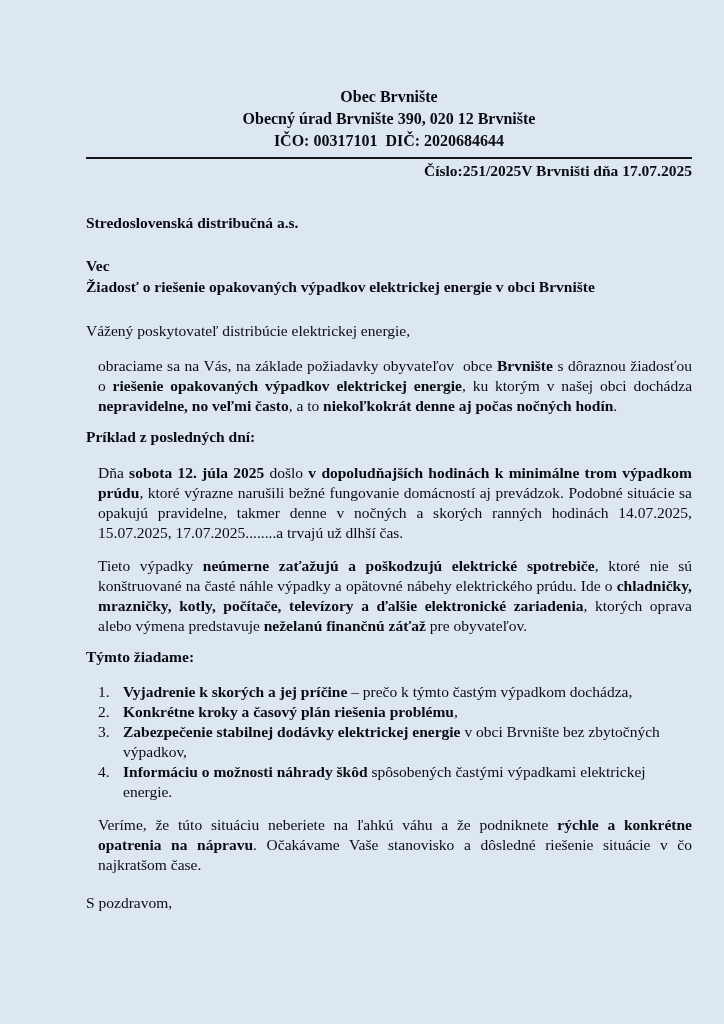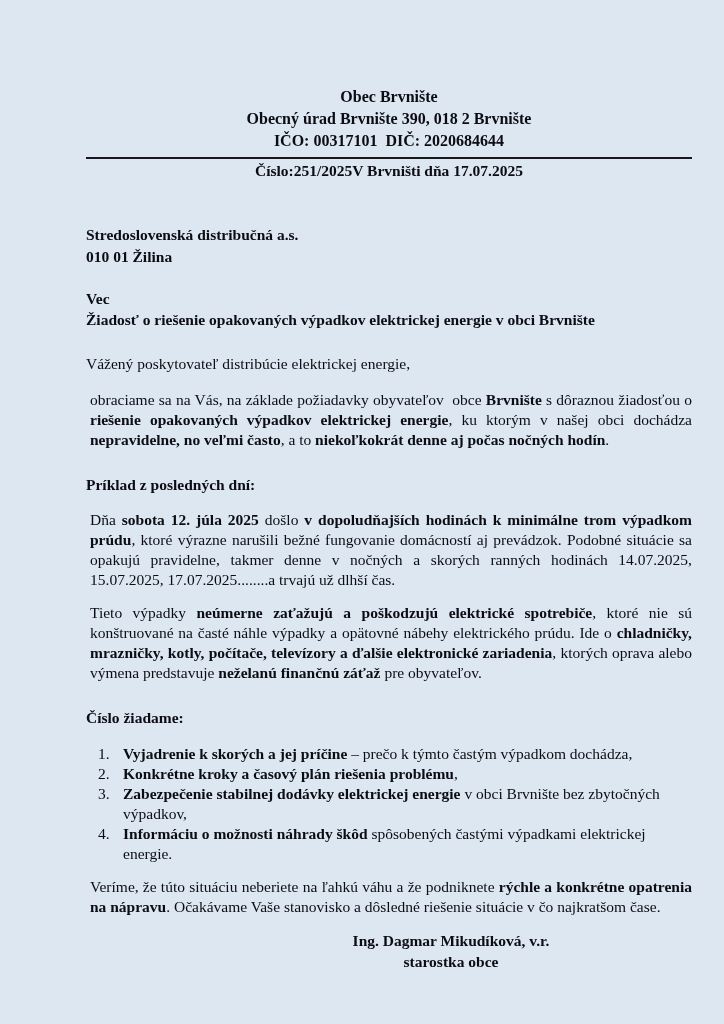--- a/index.html
+++ b/index.html
@@ -23,44 +23,44 @@
     font-size: 16px;
     line-height: 22px;
   }
   .rule {
     border: 0;
     border-top: 2px solid #17171c;
     margin: 5px 0 0 0;
   }
   .meta-row {
     display: flex;
-    justify-content: center;
+    justify-content: flex-end;
     font-weight: bold;
     font-size: 15.5px;
     margin-top: 2px;
     line-height: 20px;
   }
   .recipient {
-    margin-top: 43px;
+    margin-top: 31px;
     font-weight: bold;
     line-height: 21.5px;
   }
   .subject {
     margin-top: 21px;
     font-weight: bold;
     line-height: 21px;
   }
   .salutation { margin-top: 24px; }
   p.para {
-    margin: 13px 0 0 4px;
+    margin: 13px 0 0 12px;
     text-align: justify;
   }
   .bold { font-weight: bold; }
   .sec-heading {
-    margin-top: 25px;
+    margin-top: 11px;
     font-weight: bold;
   }
   .req-list {
     margin-top: 9px;
   }
   .req-item {
     display: flex;
     padding-left: 12px;
     line-height: 20px;
   }
@@ -79,52 +79,51 @@
     line-height: 21px;
   }
 </style>
 </head>
 <body>
 
 <div class="page">
 
   <div class="letterhead">
     <div>Obec Brvnište</div>
-    <div>Obecný úrad Brvnište 390, 018 2 Brvnište</div>
+    <div>Obecný úrad Brvnište 390, 020 12 Brvnište</div>
     <div>IČO: 00317101&nbsp; DIČ: 2020684644</div>
   </div>
 
   <hr class="rule">
 
   <div class="meta-row">
     <span>Číslo:251/2025</span>
     <span>V Brvništi dňa 17.07.2025</span>
   </div>
 
   <div class="recipient">
     <div>Stredoslovenská distribučná a.s.</div>
-    <div>010 01 Žilina</div>
   </div>
 
   <div class="subject">
     <div>Vec</div>
     <div>Žiadosť o riešenie opakovaných výpadkov elektrickej energie v obci Brvnište</div>
   </div>
 
   <p class="salutation">Vážený poskytovateľ distribúcie elektrickej energie,</p>
 
   <p class="para"><span>obraciame sa na Vás, na základe požiadavky obyvateľov&nbsp; obce </span><span class="bold">Brvnište</span><span> s dôraznou žiadosťou o </span><span class="bold">riešenie opakovaných výpadkov elektrickej energie</span><span>, ku ktorým v našej obci dochádza </span><span class="bold">nepravidelne, no veľmi často</span><span>, a to </span><span class="bold">niekoľkokrát denne aj počas nočných hodín</span><span>.</span></p>
 
   <p class="sec-heading">Príklad z posledných dní:</p>
 
   <p class="para"><span>Dňa </span><span class="bold">sobota 12. júla 2025</span><span> došlo </span><span class="bold">v dopoludňajších hodinách k minimálne trom výpadkom prúdu</span><span>, ktoré výrazne narušili bežné fungovanie domácností aj prevádzok. Podobné situácie sa opakujú pravidelne, takmer denne v&nbsp;nočných a&nbsp;skorých ranných hodinách 14.07.2025, 15.07.2025, 17.07.2025........a trvajú už dlhší čas.</span></p>
 
   <p class="para"><span>Tieto výpadky </span><span class="bold">neúmerne zaťažujú a poškodzujú elektrické spotrebiče</span><span>, ktoré nie sú konštruované na časté náhle výpadky a opätovné nábehy elektrického prúdu. Ide o </span><span class="bold">chladničky, mrazničky, kotly, počítače, televízory a ďalšie elektronické zariadenia</span><span>, ktorých oprava alebo výmena predstavuje </span><span class="bold">neželanú finančnú záťaž</span><span> pre obyvateľov.</span></p>
 
-  <p class="sec-heading">Číslo žiadame:</p>
+  <p class="sec-heading">Týmto žiadame:</p>
 
   <div class="req-list">
     <div class="req-item">
       <span class="req-num">1.</span>
       <span class="req-text"><span class="bold">Vyjadrenie k skorých a jej príčine</span><span> – prečo k týmto častým výpadkom dochádza,</span></span>
     </div>
     <div class="req-item">
       <span class="req-num">2.</span>
       <span class="req-text"><span class="bold">Konkrétne kroky a časový plán riešenia problému</span><span>,</span></span>
     </div>
@@ -133,19 +132,16 @@
       <span class="req-text"><span class="bold">Zabezpečenie stabilnej dodávky elektrickej energie</span><span> v obci Brvnište bez zbytočných výpadkov,</span></span>
     </div>
     <div class="req-item">
       <span class="req-num">4.</span>
       <span class="req-text"><span class="bold">Informáciu o možnosti náhrady škôd</span><span> spôsobených častými výpadkami elektrickej energie.</span></span>
     </div>
   </div>
 
   <p class="para"><span>Veríme, že túto situáciu neberiete na ľahkú váhu a že podniknete </span><span class="bold">rýchle a konkrétne opatrenia na nápravu</span><span>. Očakávame Vaše stanovisko a dôsledné riešenie situácie v čo najkratšom čase.</span></p>
 
+  <p class="closing">S pozdravom,</p>
 
-  <div class="signature">
-    <div>Ing. Dagmar Mikudíková, v.r.</div>
-    <div>starostka obce</div>
-  </div>
 
 </div>
 
 </body></html>

